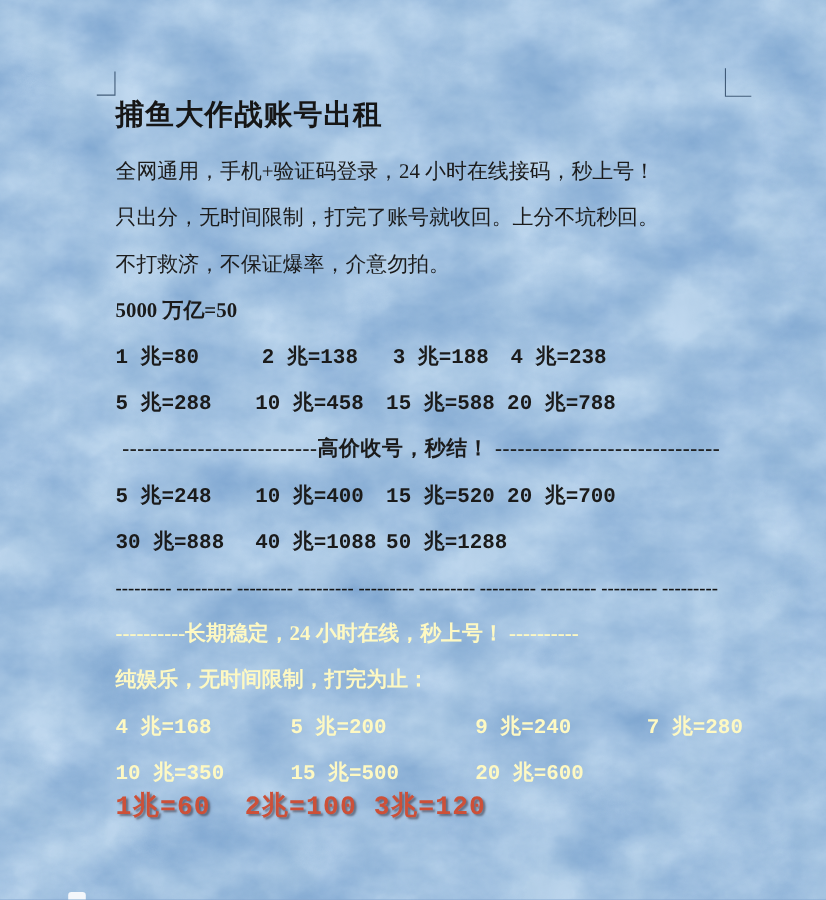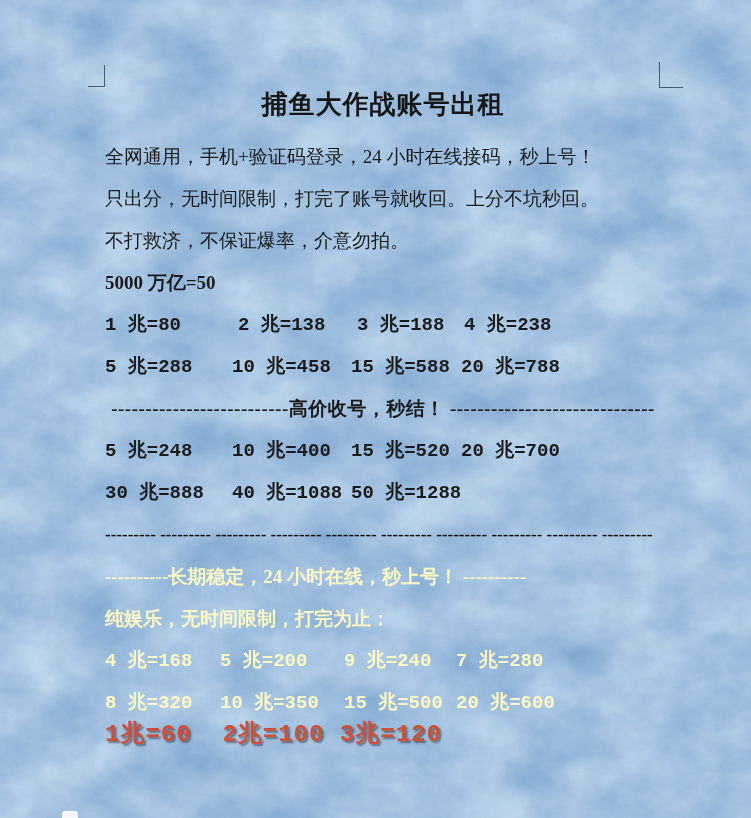--- a/index.html
+++ b/index.html
@@ -36,40 +36,40 @@
 
   .content {
     position: absolute; left: 105px; top: 88px; width: 556px;
     color: #1b1b1b;
   }
 
   h1.doc-title {
     height: 54px;
     font-size: 26px; line-height: 34px;
     font-weight: bold; letter-spacing: 1px;
-    text-align: center;
+    text-align: left;
     color: #161616;
   }
 
   .line {
     height: 42px; line-height: 30px;
     font-size: 19px;
     white-space: pre;
   }
   .b { font-weight: bold; }
 
   .price-row {
     height: 42px; line-height: 30px;
     font-size: 19px; font-weight: bold;
     display: grid;
     font-family: Liberation Mono, monospace;
   }
   .cols-k { grid-template-columns: 133px 119px 107px auto; }
   .cols-k2 { grid-template-columns: 127px 119px 110px auto; }
-  .cols-r { grid-template-columns: 115px 124px 112px auto; }
+  .cols-r { grid-template-columns: 115px 124px 112px auto; gap: 44px; }
   .price-row span { white-space: pre; }
 
   .divider-row {
     height: 42px; line-height: 30px;
     font-size: 19px; font-weight: bold; white-space: pre;
     letter-spacing: 0.5px;
     text-align: center;
   }
 
   .longline {
@@ -165,21 +165,20 @@
     <div class="line b red">----------长期稳定，24 小时在线，秒上号！ ----------</div>
     <div class="line b red">纯娱乐，无时间限制，打完为止：</div>
 
     <div class="price-row cols-r red">
       <span>4 兆=168</span>
       <span>5 兆=200</span>
       <span>9 兆=240</span>
       <span>7 兆=280</span>
     </div>
     <div class="price-row cols-r red">
-      <span>8 兆=320</span>
       <span>10 兆=350</span>
       <span>15 兆=500</span>
       <span>20 兆=600</span>
     </div>
 
     <div class="bottom-line">1兆=60  2兆=100 3兆=120</div>
 
   </div>
 
   <div class="bottom-white-marker"></div>

